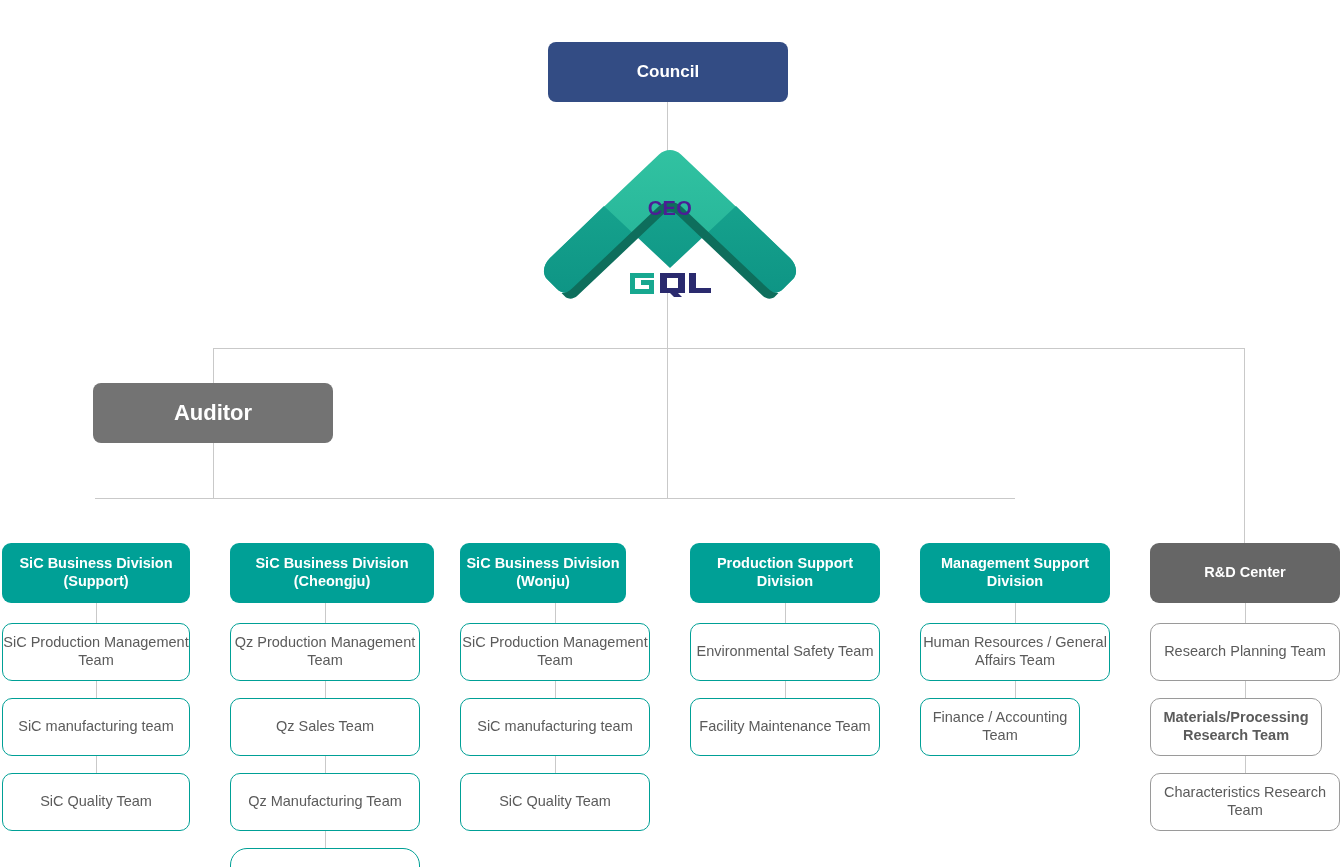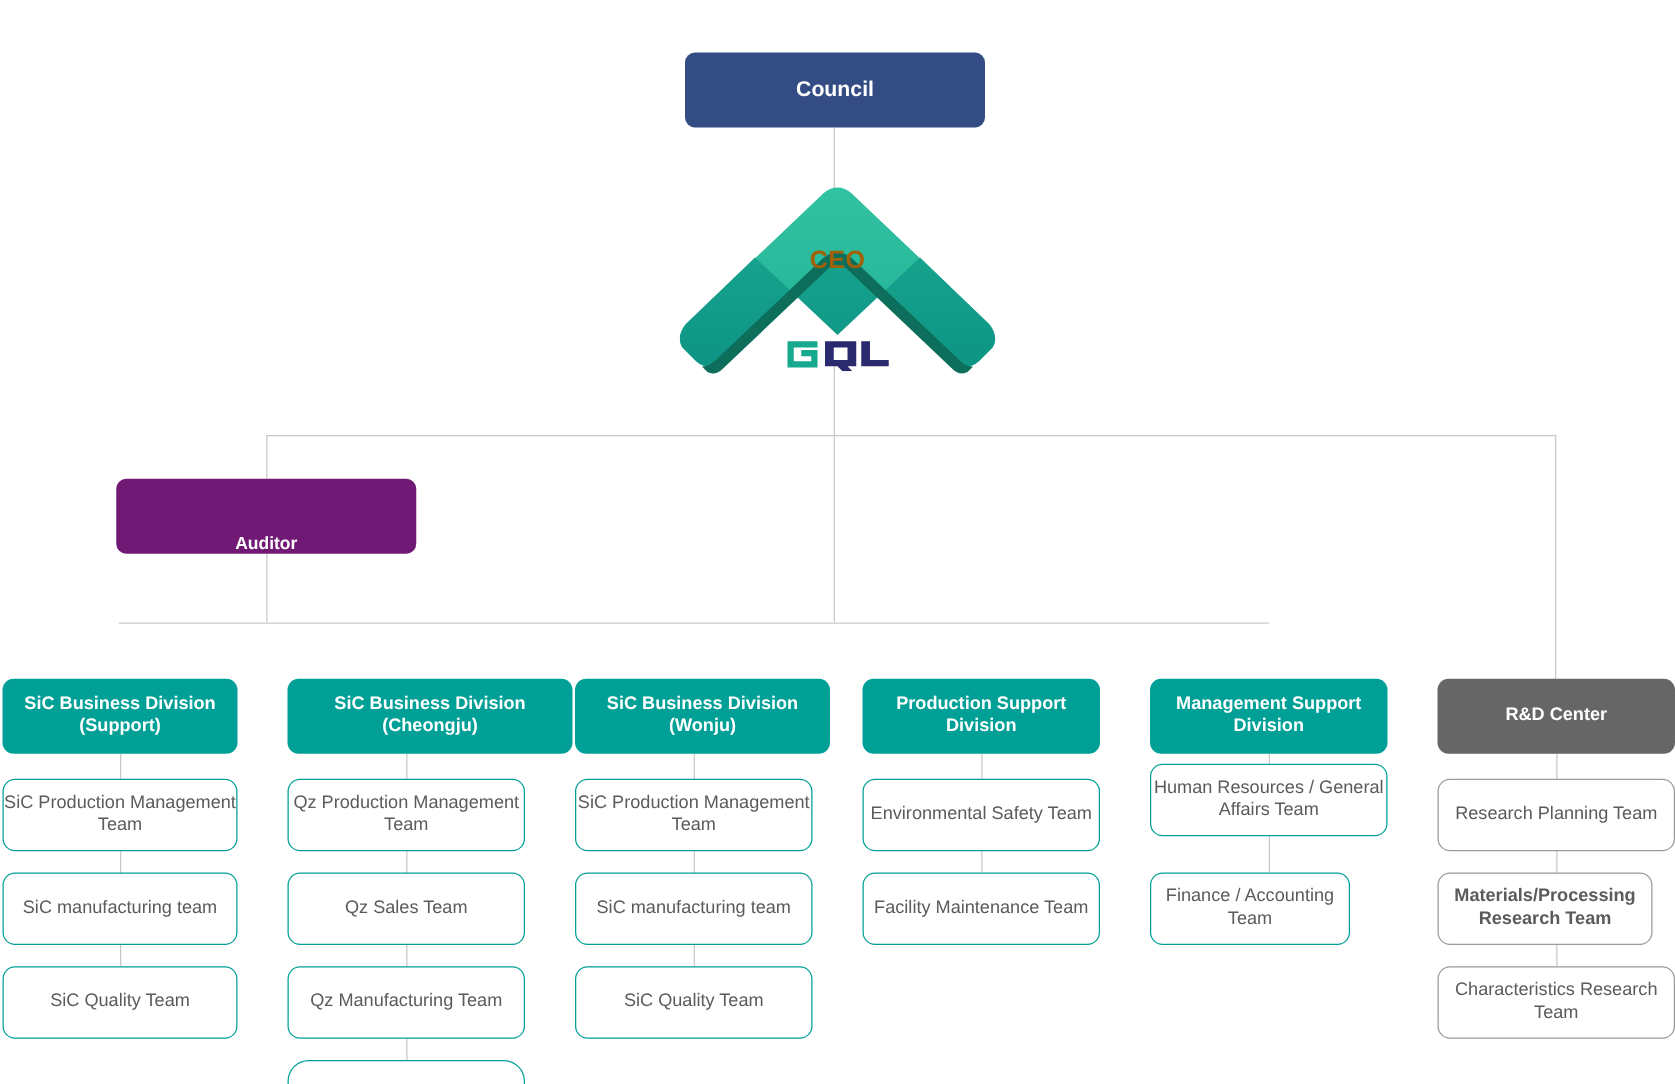--- a/index.html
+++ b/index.html
@@ -50,30 +50,29 @@
     font-size: 17px;
     font-weight: bold;
     left: 548px;
     top: 2px;
     width: 240px;
     height: 60px;
     border-radius: 8px;
   }
 
   .node-auditor {
-    background: #701a75;
+    background: #737373;
     color: #ffffff;
-    font-size: 14px;
+    font-size: 22px;
     font-weight: bold;
     left: 93px;
     top: 343px;
     width: 240px;
     height: 60px;
     border-radius: 8px;
-    align-items: flex-end;
   }
 
   .node-coo {
     background: #1a1d6e;
     color: #ffffff;
     font-size: 17px;
     font-weight: bold;
     left: 548px;
     top: 343px;
     width: 240px;
@@ -90,21 +89,21 @@
     height: 170px;
     z-index: 3;
   }
   #ceo-group svg { display: block; }
   .ceo-label {
     position: absolute;
     left: 0;
     top: 61px;
     width: 260px;
     text-align: center;
-    color: #a16207;
+    color: #4c1d95;
     font-size: 20px;
     font-weight: bold;
     letter-spacing: 0.4px;
     pointer-events: none;
   }
 
   
   .col { position: absolute; top: 503px; }
 
   .div-head {
@@ -263,39 +262,39 @@
         </div>
         <div class="team-box teal" style="width: 188px; top: 155px;">
           <span>SiC manufacturing team</span>
         </div>
         <div class="team-box teal" style="width: 188px; top: 230px;">
           <span>SiC Quality Team</span>
         </div>
       </div>
       <div class="col" style="left: 230px; width: 190px;">
         <div class="col-line" style="left: 95px; top: 60px; height: 245px;"></div>
-        <div class="div-head teal" style="width: 228px;">
+        <div class="div-head teal" style="width: 204px;">
           <span>SiC Business Division (Cheongju)</span>
         </div>
         <div class="team-box teal" style="width: 190px; top: 80px;">
           <span>Qz Production Management Team</span>
         </div>
         <div class="team-box teal" style="width: 190px; top: 155px;">
           <span>Qz Sales Team</span>
         </div>
         <div class="team-box teal" style="width: 190px; top: 230px;">
           <span>Qz Manufacturing Team</span>
         </div>
         <div class="team-box teal" style="width: 190px; top: 305px; border-radius: 17px;">
           <span>Qz Quality Team</span>
         </div>
       </div>
       <div class="col" style="left: 460px; width: 190px;">
         <div class="col-line" style="left: 95px; top: 60px; height: 170px;"></div>
-        <div class="div-head teal" style="width: 204px;">
+        <div class="div-head teal" style="width: 166px;">
           <span>SiC Business Division (Wonju)</span>
         </div>
         <div class="team-box teal" style="width: 190px; top: 80px;">
           <span>SiC Production Management Team</span>
         </div>
         <div class="team-box teal" style="width: 190px; top: 155px;">
           <span>SiC manufacturing team</span>
         </div>
         <div class="team-box teal" style="width: 190px; top: 230px;">
           <span>SiC Quality Team</span>
@@ -311,21 +310,21 @@
         </div>
         <div class="team-box teal" style="width: 190px; top: 155px;">
           <span>Facility Maintenance Team</span>
         </div>
       </div>
       <div class="col" style="left: 920px; width: 190px;">
         <div class="col-line" style="left: 95px; top: 60px; height: 95px;"></div>
         <div class="div-head teal" style="width: 190px;">
           <span>Management Support Division</span>
         </div>
-        <div class="team-box teal" style="width: 190px; top: 68px;">
+        <div class="team-box teal" style="width: 190px; top: 80px;">
           <span>Human Resources / General Affairs Team</span>
         </div>
         <div class="team-box teal" style="width: 160px; top: 155px;">
           <span>Finance / Accounting Team</span>
         </div>
       </div>
       <div class="col" style="left: 1150px; width: 190px;">
         <div class="col-line" style="left: 95px; top: 60px; height: 170px;"></div>
         <div class="div-head gray" style="width: 190px;">
           <span>R&amp;D Center</span>

